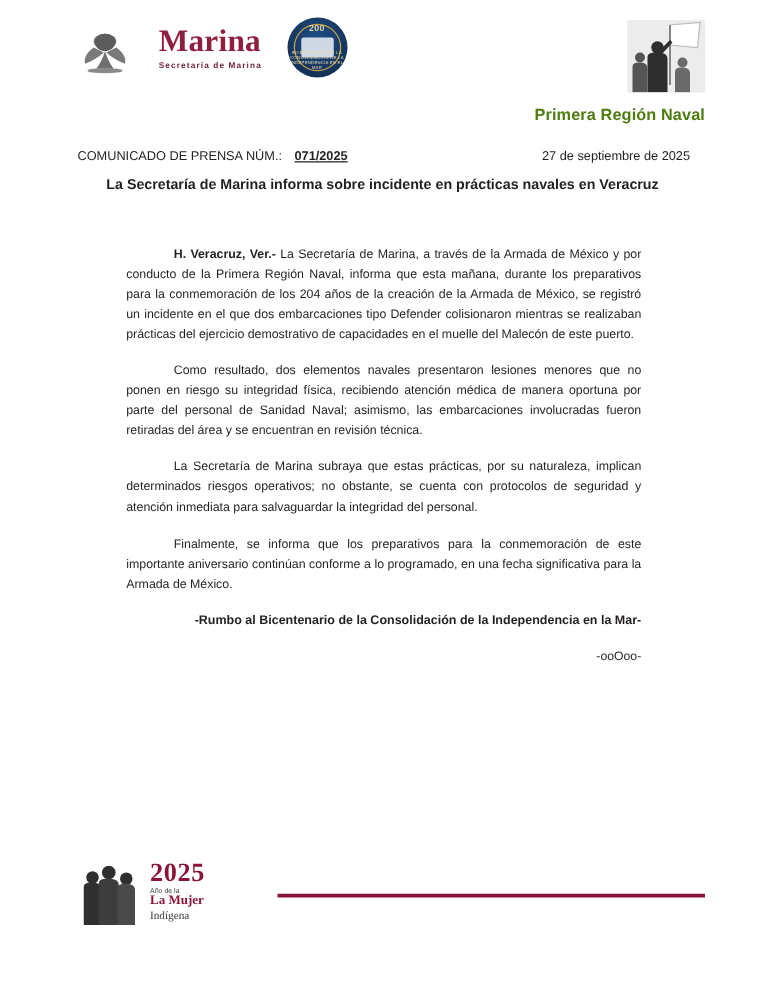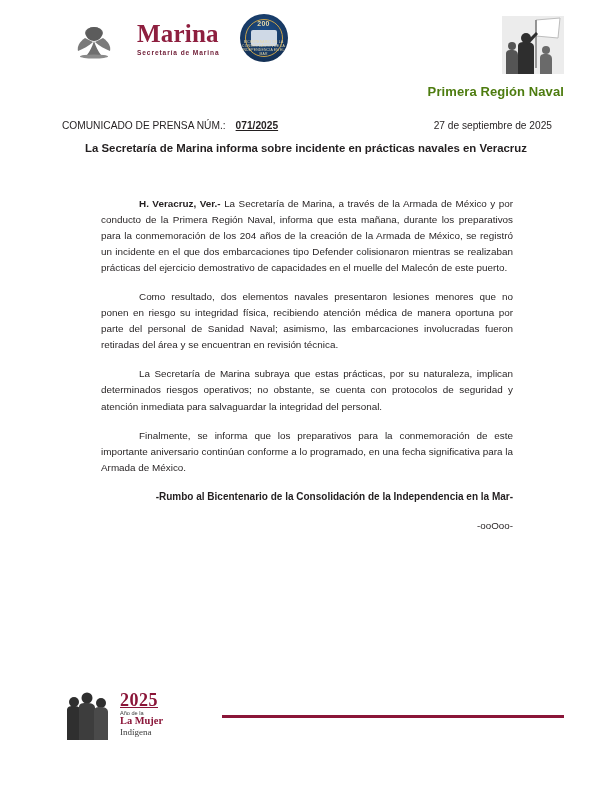--- a/index.html
+++ b/index.html
@@ -24,21 +24,21 @@
   
   .header {
     position: absolute;
     top: 14px;
     left: 0;
     width: 612px;
     height: 62px;
   }
   .header-logos {
     position: absolute;
-    left: 65px;
+    left: 55px;
     top: 0;
     display: flex;
     align-items: center;
     gap: 12px;
   }
   .escudo {
     width: 58px;
     height: 42px;
     position: relative;
     flex: none;
@@ -238,26 +238,25 @@
     flex: none;
   }
   .mujer-text {
     display: flex;
     flex-direction: column;
     justify-content: flex-end;
     padding-bottom: 3px;
   }
   .mujer-year {
     font-family: "Liberation Serif", serif;
-    font-size: 18px;
+    font-size: 21px;
     font-weight: bold;
     color: #8a1538;
     line-height: .95;
     letter-spacing: .5px;
-    text-decoration: underline;
   }
   .mujer-sub1 {
     font-size: 5.6px;
     color: #3a3a3a;
     margin-top: 1px;
   }
   .mujer-sub2 {
     font-family: "Liberation Serif", serif;
     font-size: 10.4px;
     color: #8a1538;

